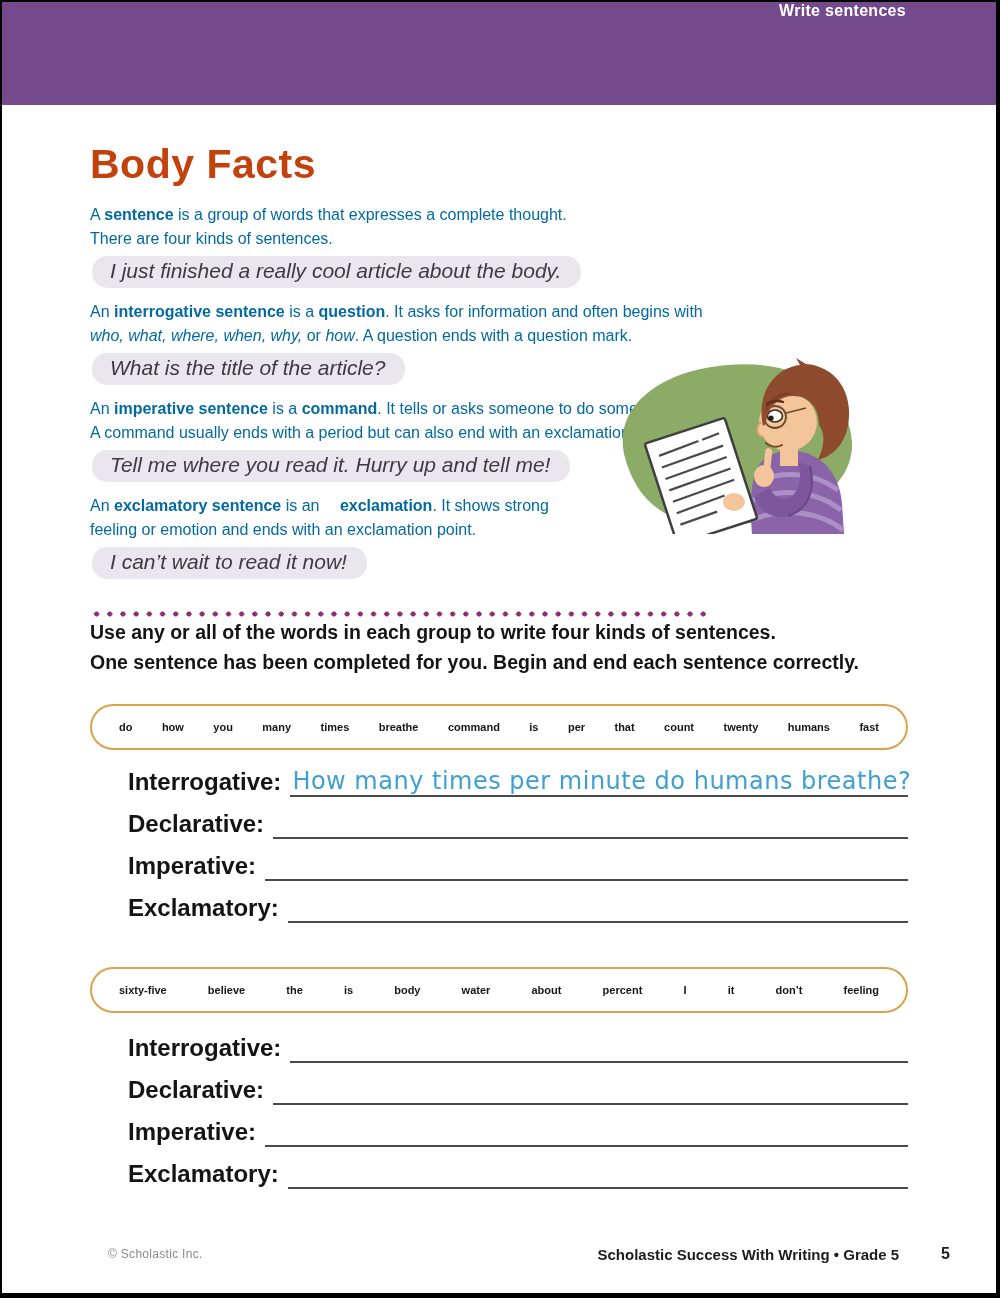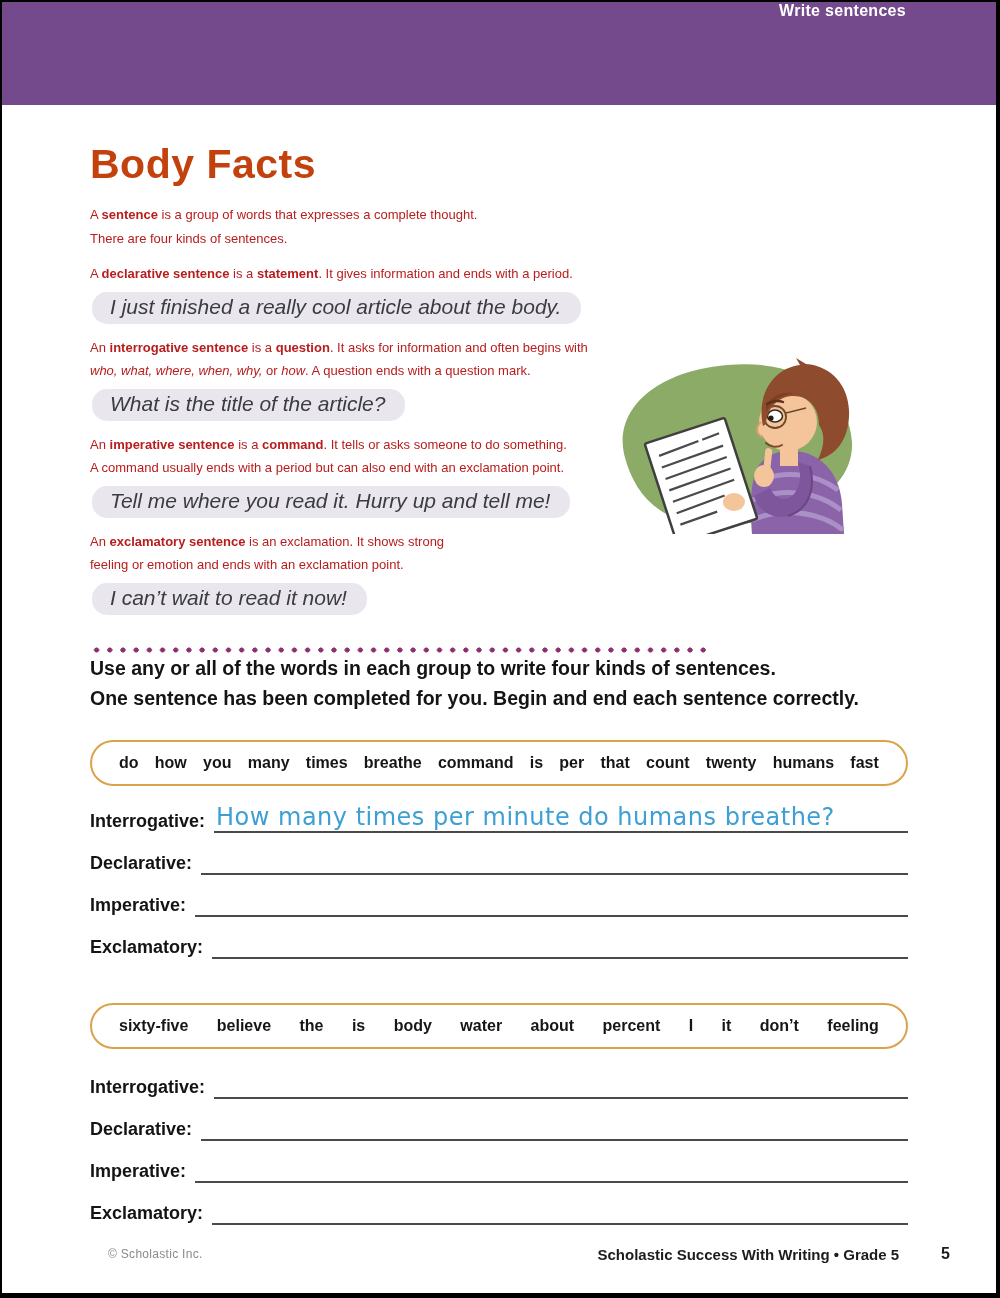--- a/index.html
+++ b/index.html
@@ -12,42 +12,42 @@
   .banner {
     height:103px; background:#754a8c;
     display:flex; align-items:flex-start; justify-content:flex-end;
     padding:0 90px 22px 0;
   }
   .banner-label { color:#fff; font-weight:700; font-size:16px; letter-spacing:.3px; }
   .content { padding:0 88px; position:relative; }
   h1.title {
     margin-top:36px; font-size:41px; font-weight:800; color:#c2410c; letter-spacing:.5px;
   }
-  .concept { margin-top:12px; font-size:13px; line-height:23.5px; color:#b91c1c; }
+  .concept { margin-top:12px; font-size:16px; line-height:23.5px; color:#0369a1; }
   .concept.first { margin-top:15px; }
   .pill {
     display:inline-block; margin-top:6px; margin-left:2px;
     background:#e9e7ed; border-radius:15px; padding:3px 20px 5px 18px;
     font-style:italic; font-size:21px; color:#3b3b44;
   }
   .dots {
     margin-top:32px; height:6px; width:617px;
     background-image:radial-gradient(circle, #8d2f70 2.3px, transparent 2.8px);
     background-size:13.2px 6px; background-repeat:repeat-x; background-position:0 center;
   }
   .instructions { font-size:19.5px; font-weight:700; color:#141414; line-height:30px; }
   .word-box {
     margin-top:27px; height:46px; border:2px solid #dba24c; border-radius:24px;
     display:flex; align-items:center; justify-content:space-between; padding:0 27px;
   }
-  .word-box .word { font-weight:700; font-size:16px; color:#161616; white-space:nowrap; }
+  .word-box .word { font-weight:700; font-size:11px; color:#161616; white-space:nowrap; }
   .rows { margin-top:23px; }
   .rows.second { margin-top:26px; }
   .arow { display:flex; align-items:flex-end; margin-bottom:18px; height:24px; }
-  .alabel { font-weight:700; font-size:18px; color:#141414; white-space:nowrap; padding-right:9px; padding-bottom:1px; }
+  .alabel { font-weight:700; font-size:24px; color:#141414; white-space:nowrap; padding-right:9px; padding-bottom:1px;margin-left:38px; }
   .aline { flex:1; border-bottom:2px solid #4a4a4a; height:24px; position:relative; }
   .handwriting {
     position:absolute; left:2px; bottom:0px;
     font-size:24px; color:#3d9fd3; letter-spacing:.5px; white-space:nowrap;
     font-family:"DejaVu Sans", cursive, sans-serif;
   }
   .box-gap { margin-top:44px; }
   .footer {
     position:absolute; left:18px; right:4px; bottom:5px; height:60px;
     display:flex; align-items:center; padding:0 42px 8px 88px; background:#fff;
@@ -65,30 +65,29 @@
 
   <div class="banner">
     <span class="banner-label">Write sentences</span>
   </div>
 
   <div class="content">
     <h1 class="title">Body Facts</h1>
 
     <p class="concept first"><span>A </span><span style="font-weight: 700;">sentence</span><span> is a group of words that expresses a complete thought.</span><br><span>There are four kinds of sentences.</span></p>
 
-    <p class="concept"><span>A </span><span style="font-weight: 700;">declarative sentence</span><span> is a </span><span style="font-weight: 700;">statement</span><span>. It gives information and ends with a period.</span></p>
     <div><span class="pill">I just finished a really cool article about the body.</span></div>
 
     <p class="concept"><span>An </span><span style="font-weight: 700;">interrogative sentence</span><span> is a </span><span style="font-weight: 700;">question</span><span>. It asks for information and often begins with</span><br><span style="font-style: italic;">who, what, where, when, why,</span><span> or </span><span style="font-style: italic;">how</span><span>. A question ends with a question mark.</span></p>
     <div><span class="pill">What is the title of the article?</span></div>
 
     <p class="concept"><span>An </span><span style="font-weight: 700;">imperative sentence</span><span> is a </span><span style="font-weight: 700;">command</span><span>. It tells or asks someone to do something.</span><br><span>A command usually ends with a period but can also end with an exclamation point.</span></p>
     <div><span class="pill">Tell me where you read it. Hurry up and tell me!</span></div>
 
-    <p class="concept"><span>An </span><span style="font-weight: 700;">exclamatory sentence</span><span> is an </span><span style="font-weight: 400;">exclamation</span><span>. It shows strong</span><br><span>feeling or emotion and ends with an exclamation point.</span></p>
+    <p class="concept"><span>An </span><span style="font-weight: 700;">exclamatory sentence</span><span> is an </span><span style="font-weight: 700; margin-left: 16px;">exclamation</span><span>. It shows strong</span><br><span>feeling or emotion and ends with an exclamation point.</span></p>
     <div><span class="pill">I can’t wait to read it now!</span></div>
 
     <div class="dots"></div>
 
     <p class="instructions"><span>Use any or all of the words in each group to write four kinds of sentences.</span><br><span>One sentence has been completed for you. Begin and end each sentence correctly.</span></p>
 
     <div class="word-box">
 
     <span class="word">do</span>
         <span class="word">how</span>

